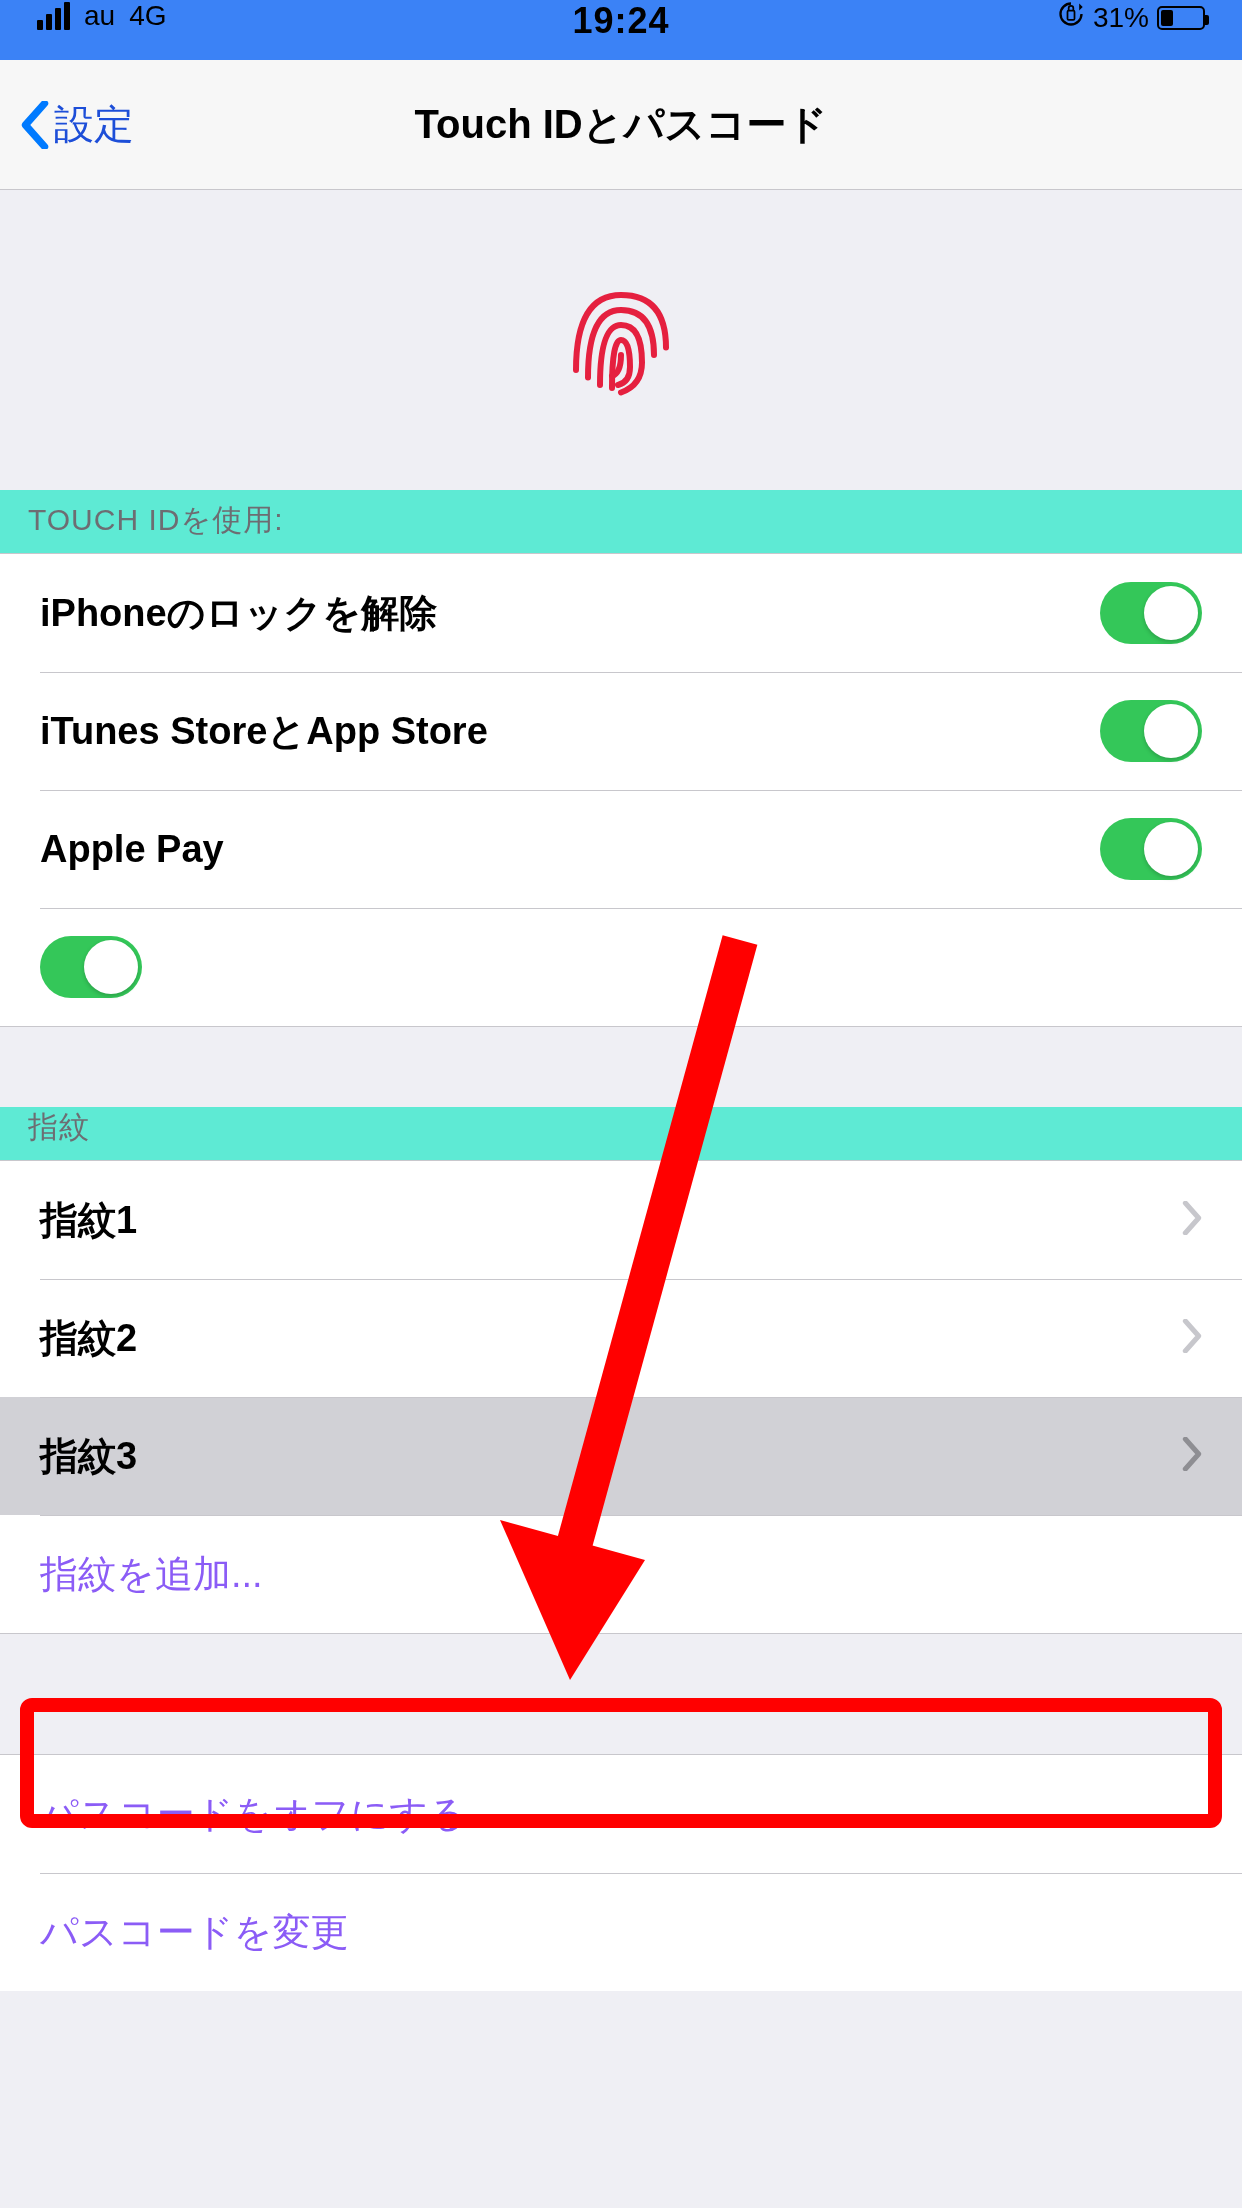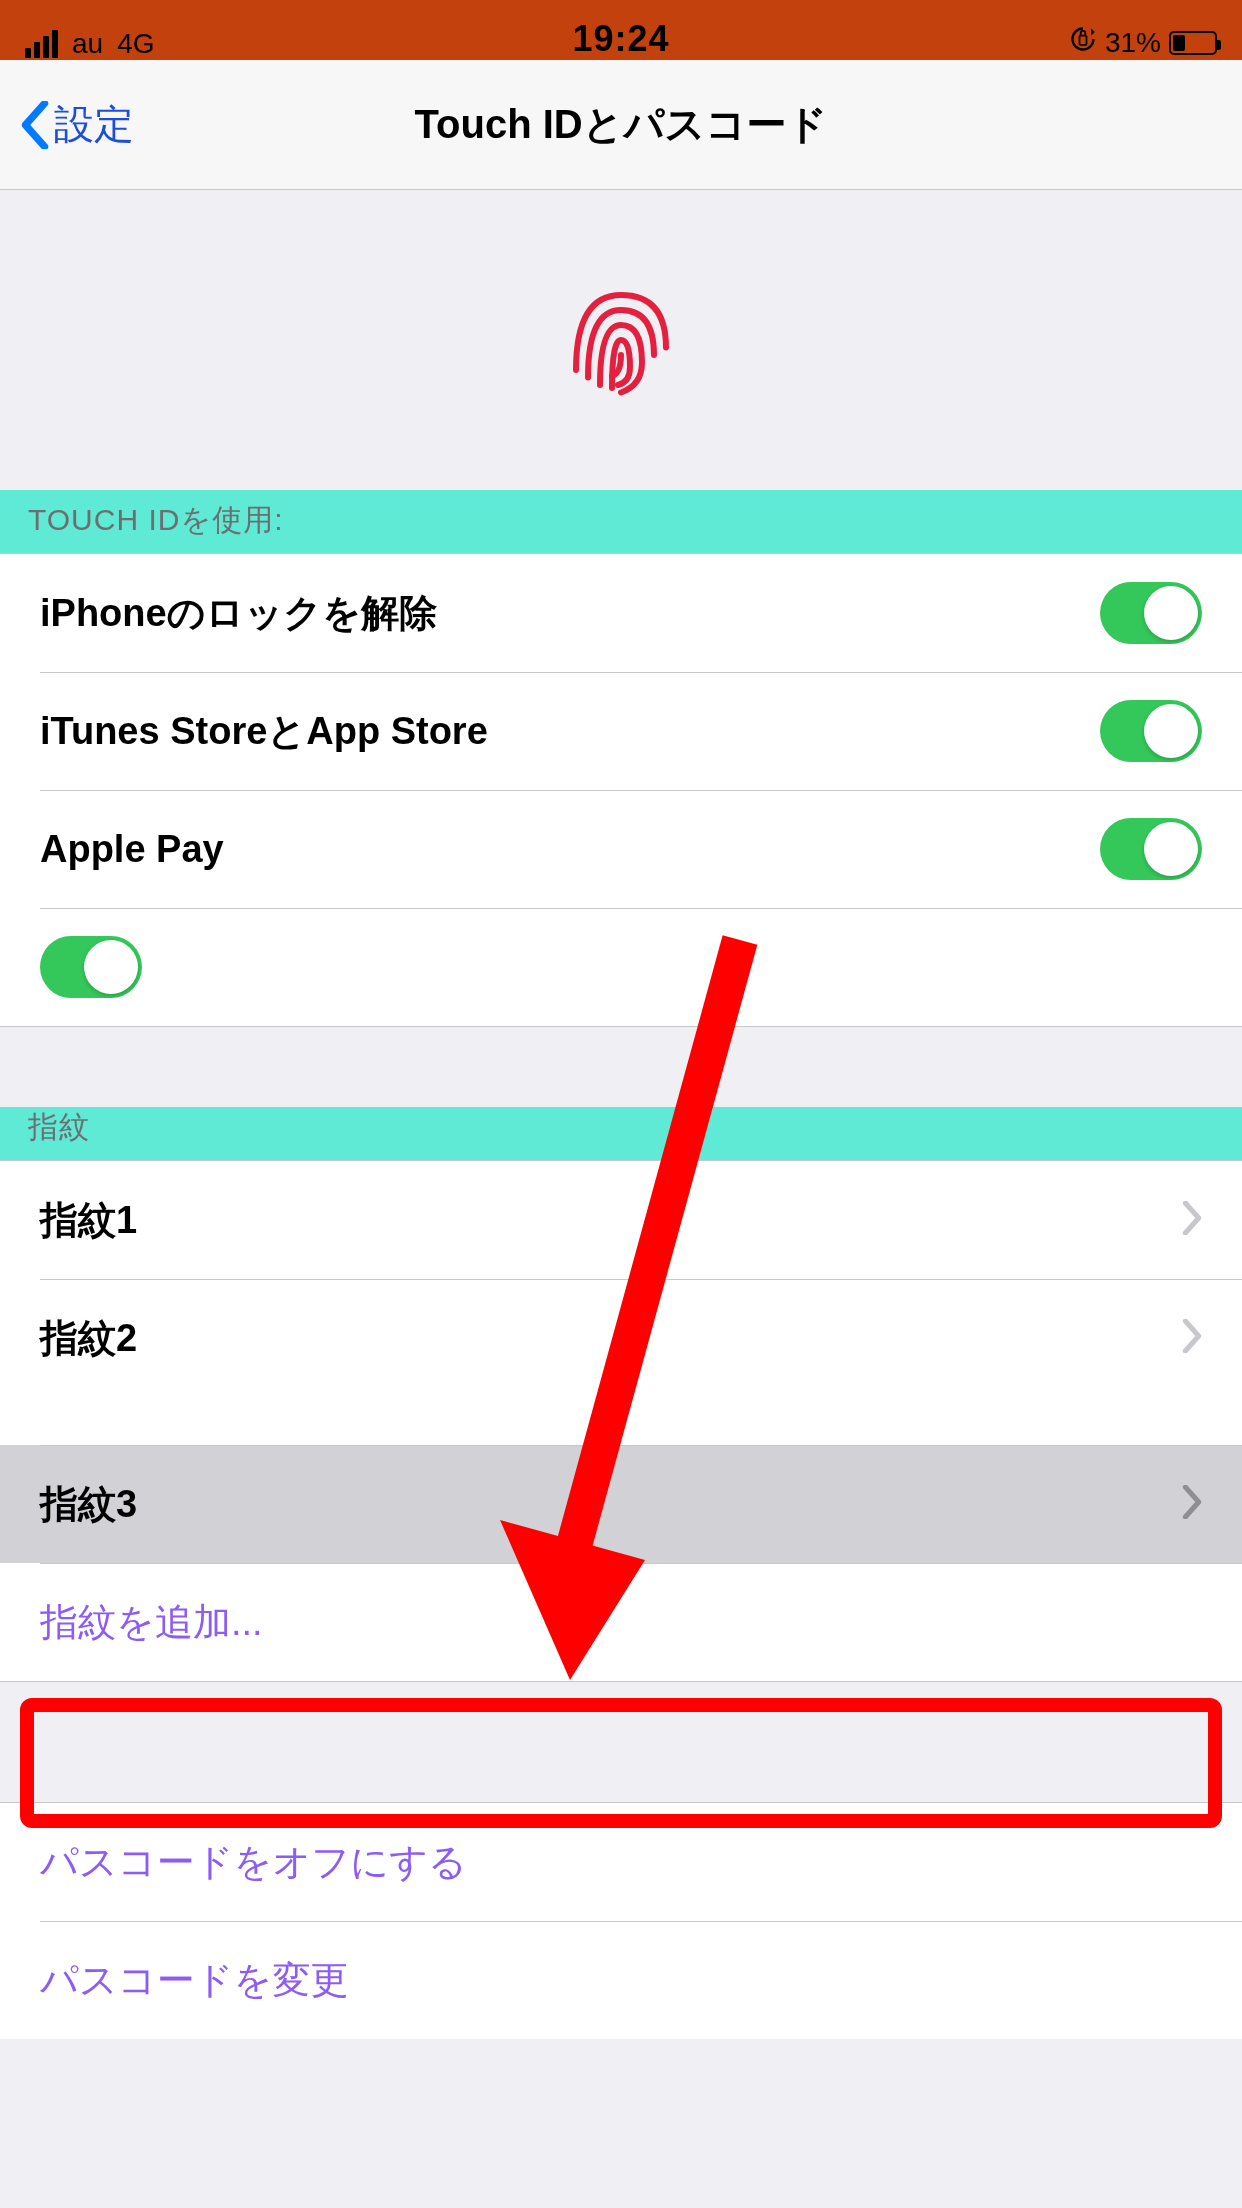--- a/index.html
+++ b/index.html
@@ -9,24 +9,24 @@
     font-family: -apple-system, "Helvetica Neue", Arial, sans-serif;
     background: #efeff4;
     color: #000;
     position: relative;
     overflow: hidden;
   }
 
   
   .status-bar {
     height: 60px;
-    background: #c2410c;
+    background: #3b82f6;
     display: flex;
-    align-items: flex-end;
-    padding: 0 25px;
+    align-items: flex-start;
+    padding: 0 37px;
     font-size: 28px;
     font-weight: 500;
     color: #000;
   }
   .status-left { display: flex; align-items: center; gap: 14px; flex: 1; }
   .status-center { flex: 1; text-align: center; font-weight: 700; font-size: 36px; letter-spacing: 1px;}
   .status-right { flex: 1; display: flex; justify-content: flex-end; align-items: center; gap: 8px; }
   .signal-bars { display: flex; align-items: flex-end; gap: 3px; }
   .signal-bars span { width: 6px; background: #000; border-radius: 1px; }
   .signal-bars span:nth-child(1){height:10px;}
@@ -86,21 +86,21 @@
     min-height: 118px;
     padding: 0 40px;
     background:#fff;
     position: relative;
   }
   .row + .row::before {
     content:""; position:absolute; top:0; left:40px; right:0; height:1px; background:#c8c7cc;
   }
   .row-label { flex:1; font-size: 38px; color:#000;font-weight:bold; }
   .row-link { color:#8b5cf6; font-size:38px; flex:1;}
-  .row-highlight { background:#d1d1d6;margin-top:48px; }
+  .row-highlight { background:#d1d1d6; }
   .chevron { color:#c7c7cc; }
   .chevron svg{ width:20px; height:34px;}
 
   
   .toggle {
     width: 102px; height: 62px; border-radius: 31px; background:#34c759;
     position:relative;
   }
   .toggle::after{
     content:""; position:absolute; right:4px; top:4px;

